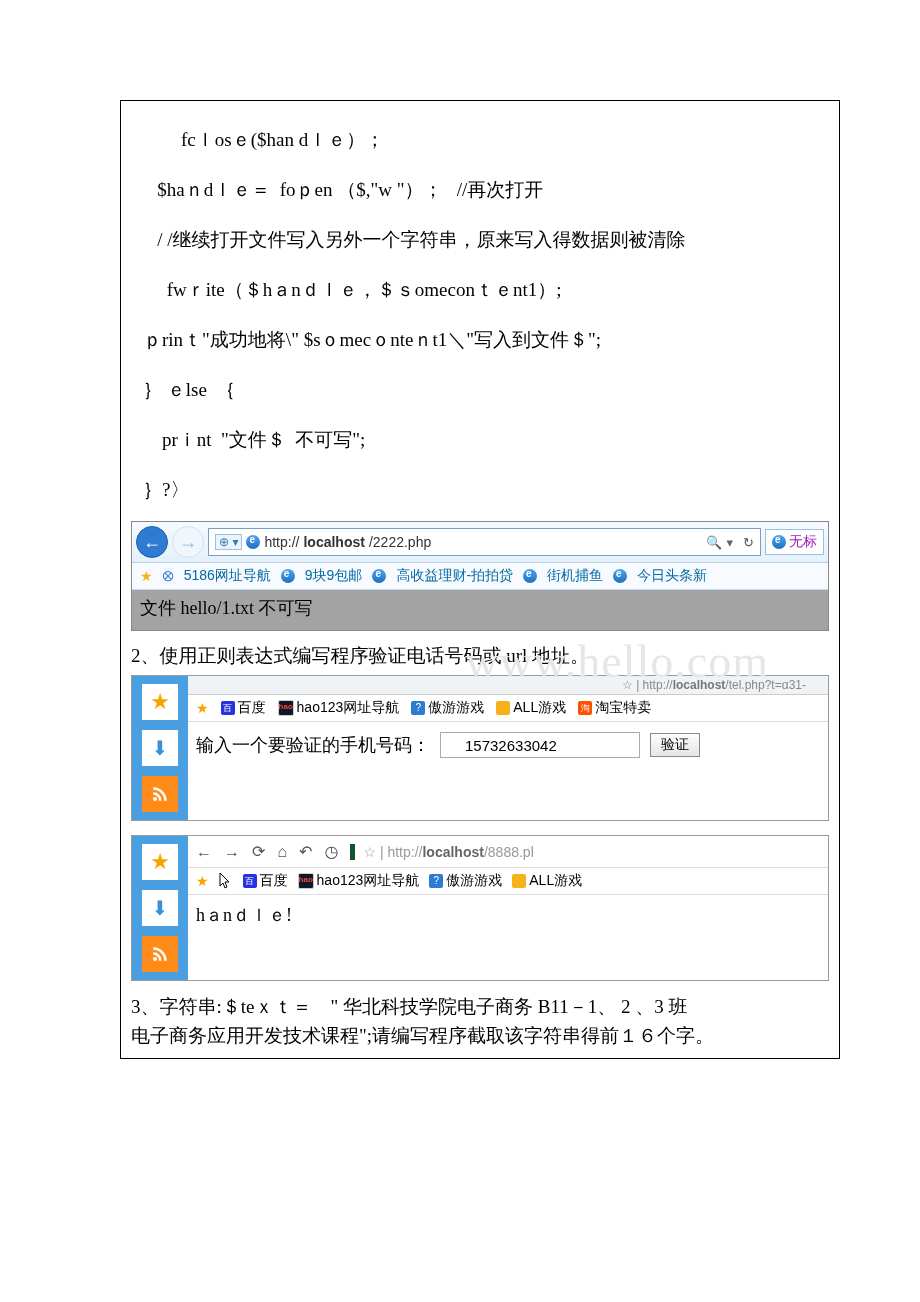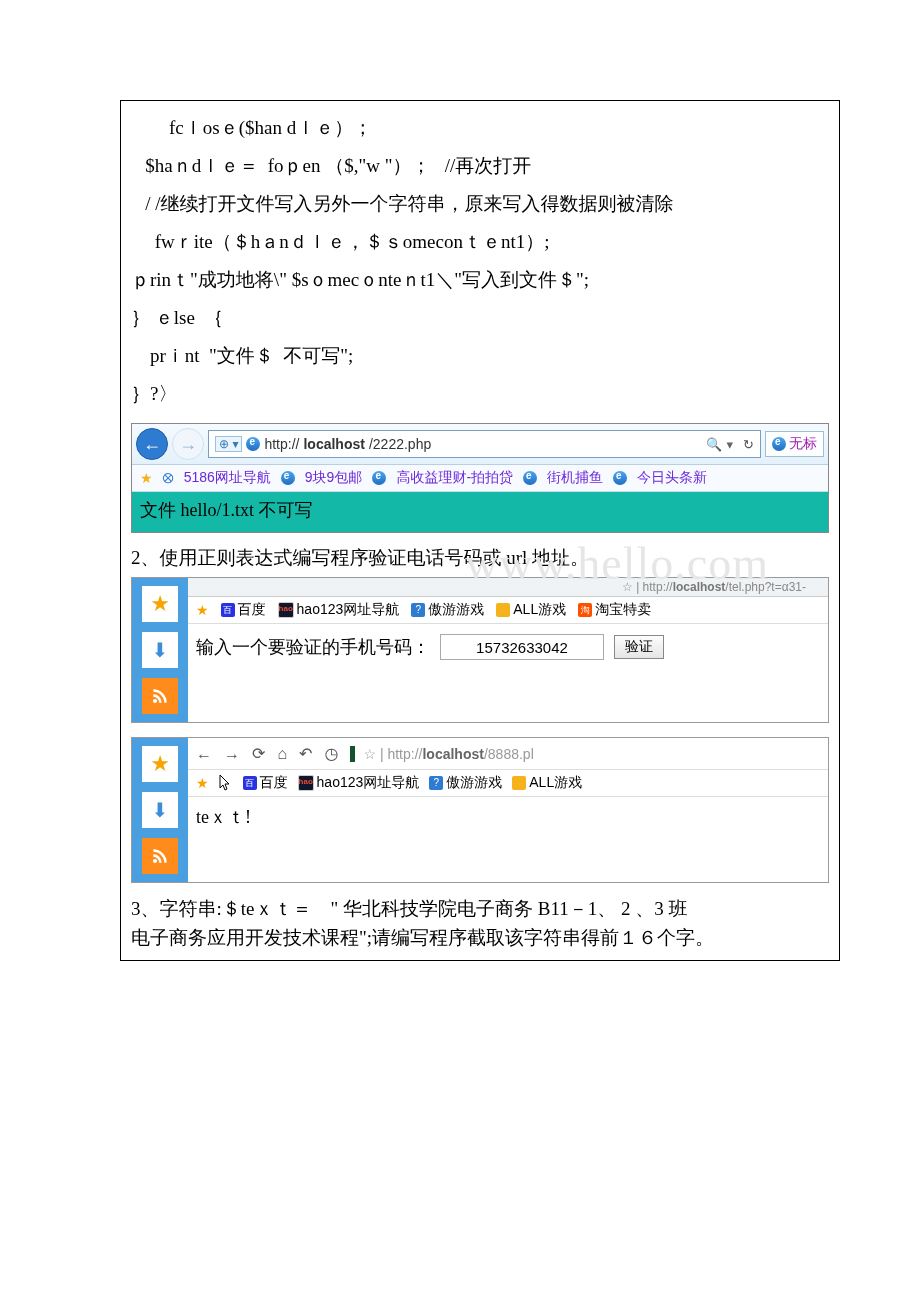--- a/index.html
+++ b/index.html
@@ -15,21 +15,21 @@
   }
   .content-box {
     border: 1px solid #000;
     padding: 8px 10px 8px 10px;
   }
   .code-line {
     font-family: "SimSun", serif;
     font-size: 19px;
     line-height: 2.0;
     white-space: pre;
-    margin: 0;
+    margin: 12px;
   }
   .task-text {
     font-family: "SimSun", serif;
     font-size: 19px;
     line-height: 1.6;
     margin: 10px 0 4px 0;
     position: relative;
   }
   .watermark {
     position: absolute;
@@ -113,23 +113,23 @@
     gap: 10px;
     padding: 4px 8px;
     background: #f7fbff;
     font-size: 14px;
     border-bottom: 1px solid #c8dced;
     overflow: hidden;
     white-space: nowrap;
   }
   .ie-bookmarks .fstar { color: #f6b21b; }
   .ie-bookmarks .bmicon { color: #2d7cd1; }
-  .ie-bookmarks span { color: #6d28d9; }
+  .ie-bookmarks span { color: #0369a1; }
   .ie-content {
-    background: #14b8a6;
+    background: #a3a3a3;
     padding: 6px 8px 10px 8px;
     font-family: "SimSun", serif;
     font-size: 18px;
   }
   .browser-other {
     margin-top: 4px;
     border: 1px solid #999;
     display: flex;
   }
   .side-strip {
@@ -182,26 +182,25 @@
   .other-content {
     padding: 10px 8px;
     font-size: 18px;
     font-family: "SimSun", serif;
     display: flex;
     align-items: center;
     gap: 10px;
   }
   .txtfield {
     border: 1px solid #aaa;
-    padding: 2px 6px;
+    padding: 2px 24px;
     font-size: 15px;
     width: 150px;
     height: 20px;
     font-family: Arial, sans-serif;
-    text-align: center;
   }
   .verbtn {
     border: 1px solid #888;
     background: linear-gradient(#fdfdfd, #e5e5e5);
     padding: 2px 10px;
     font-size: 14px;
     cursor: pointer;
   }
   .result-nav {
     display: flex;
@@ -390,21 +389,21 @@
             </span>
           <span class="bico">
               <span class="sq ao-ico">?</span>
               <span>傲游游戏</span>
             </span>
           <span class="bico">
               <span class="sq all-ico"></span>
               <span>ALL游戏</span>
             </span>
         </div>
-        <div class="result-content">teｘｔ!</div>
+        <div class="result-content">hａnｄｌｅ!</div>
       </div>
     </div>
 
     <div class="p3">
       <div>    3、字符串:＄teｘｔ＝　" 华北科技学院电子商务 B11－1、 2 、3 班</div>
       <div>电子商务应用开发技术课程";请编写程序截取该字符串得前１６个字。</div>
     </div>
 
   </div>
 </div>

